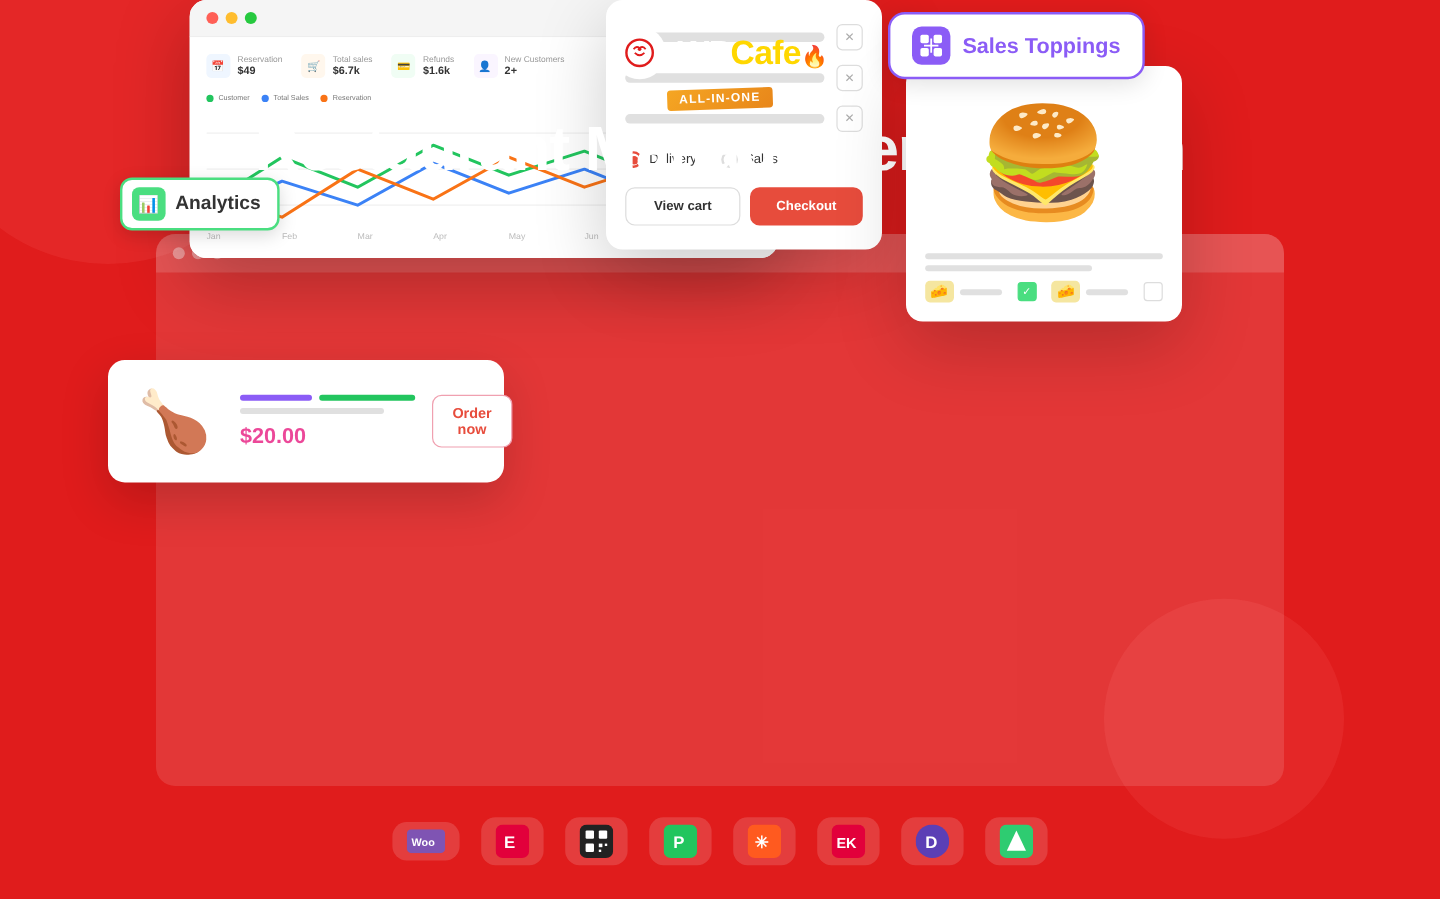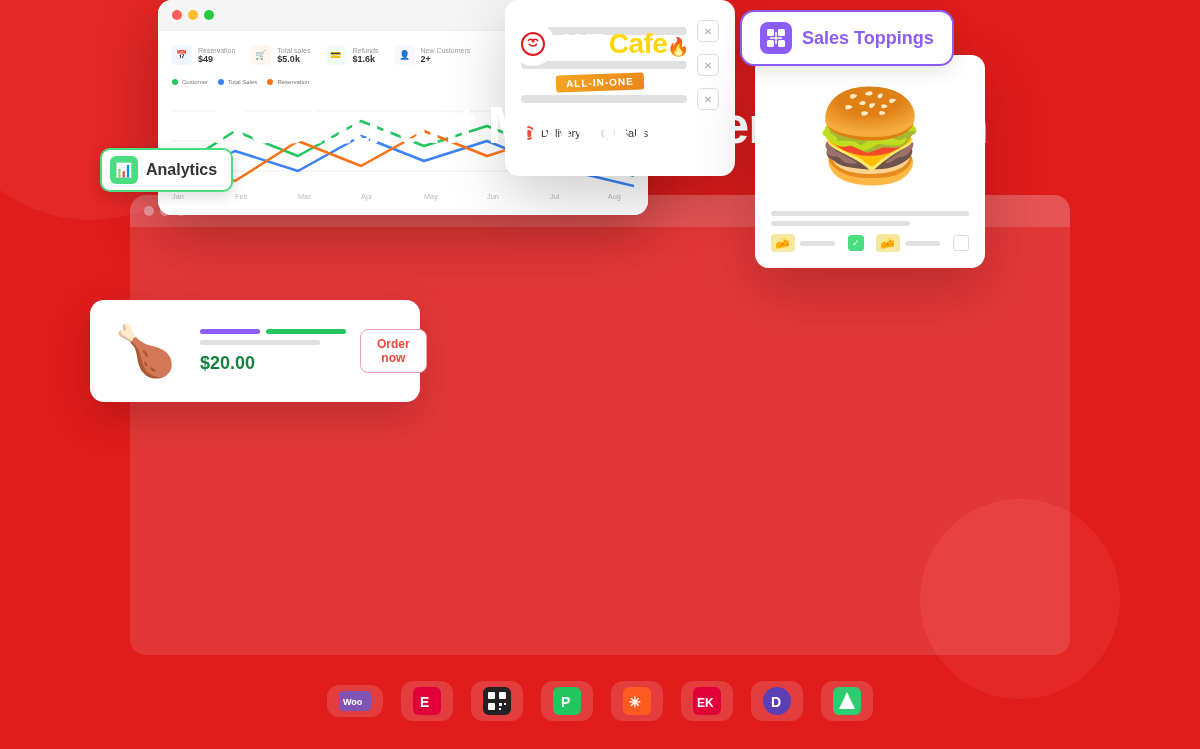--- a/index.html
+++ b/index.html
@@ -358,21 +358,21 @@
     }
     .rating-purple { background: #8b5cf6; width: 60px; }
     .rating-green { background: #22c55e; width: 80px; }
     .product-desc-bar {
       height: 5px; background: #e0e0e0; border-radius: 3px;
       margin-bottom: 8px; width: 120px;
     }
     .product-price {
       font-size: 18px;
       font-weight: 700;
-      color: #15803d;
+      color: #ec4899;
     }
     .product-actions {
       display: flex;
       flex-direction: column;
       align-items: flex-end;
       gap: 8px;
     }
     .btn-order-now {
       background: white;
       border: 1.5px solid #f0a0b0;
@@ -573,21 +573,21 @@
         <div class="stat-icon" style="background:#eff6ff;">📅</div>
         <div class="stat-info">
           <div class="stat-label">Reservation</div>
           <div class="stat-value">$49</div>
         </div>
       </div>
       <div class="stat-item">
         <div class="stat-icon" style="background:#fff7ed;">🛒</div>
         <div class="stat-info">
           <div class="stat-label">Total sales</div>
-          <div class="stat-value">$5.0k</div>
+          <div class="stat-value">$6.7k</div>
         </div>
       </div>
       <div class="stat-item">
         <div class="stat-icon" style="background:#f0fdf4;">💳</div>
         <div class="stat-info">
           <div class="stat-label">Refunds</div>
           <div class="stat-value">$1.6k</div>
         </div>
       </div>
       <div class="stat-item">
@@ -664,20 +664,24 @@
       <div class="radio-circle active">
         <div class="radio-dot"></div>
       </div>
       <span>Delivery</span>
     </div>
     <div class="radio-option">
       <div class="radio-circle"></div>
       <span>Sales</span>
     </div>
   </div>
+  <div class="cart-buttons">
+    <button class="btn-view-cart">View cart</button>
+    <button class="btn-checkout">Checkout</button>
+  </div>
 </div>
 
 <div class="product-card">
   <div class="product-image">🍗</div>
   <div class="product-info">
     <div class="product-rating-bar">
       <div class="rating-segment rating-purple"></div>
       <div class="rating-segment rating-green"></div>
     </div>
     <div class="product-desc-bar"></div>

